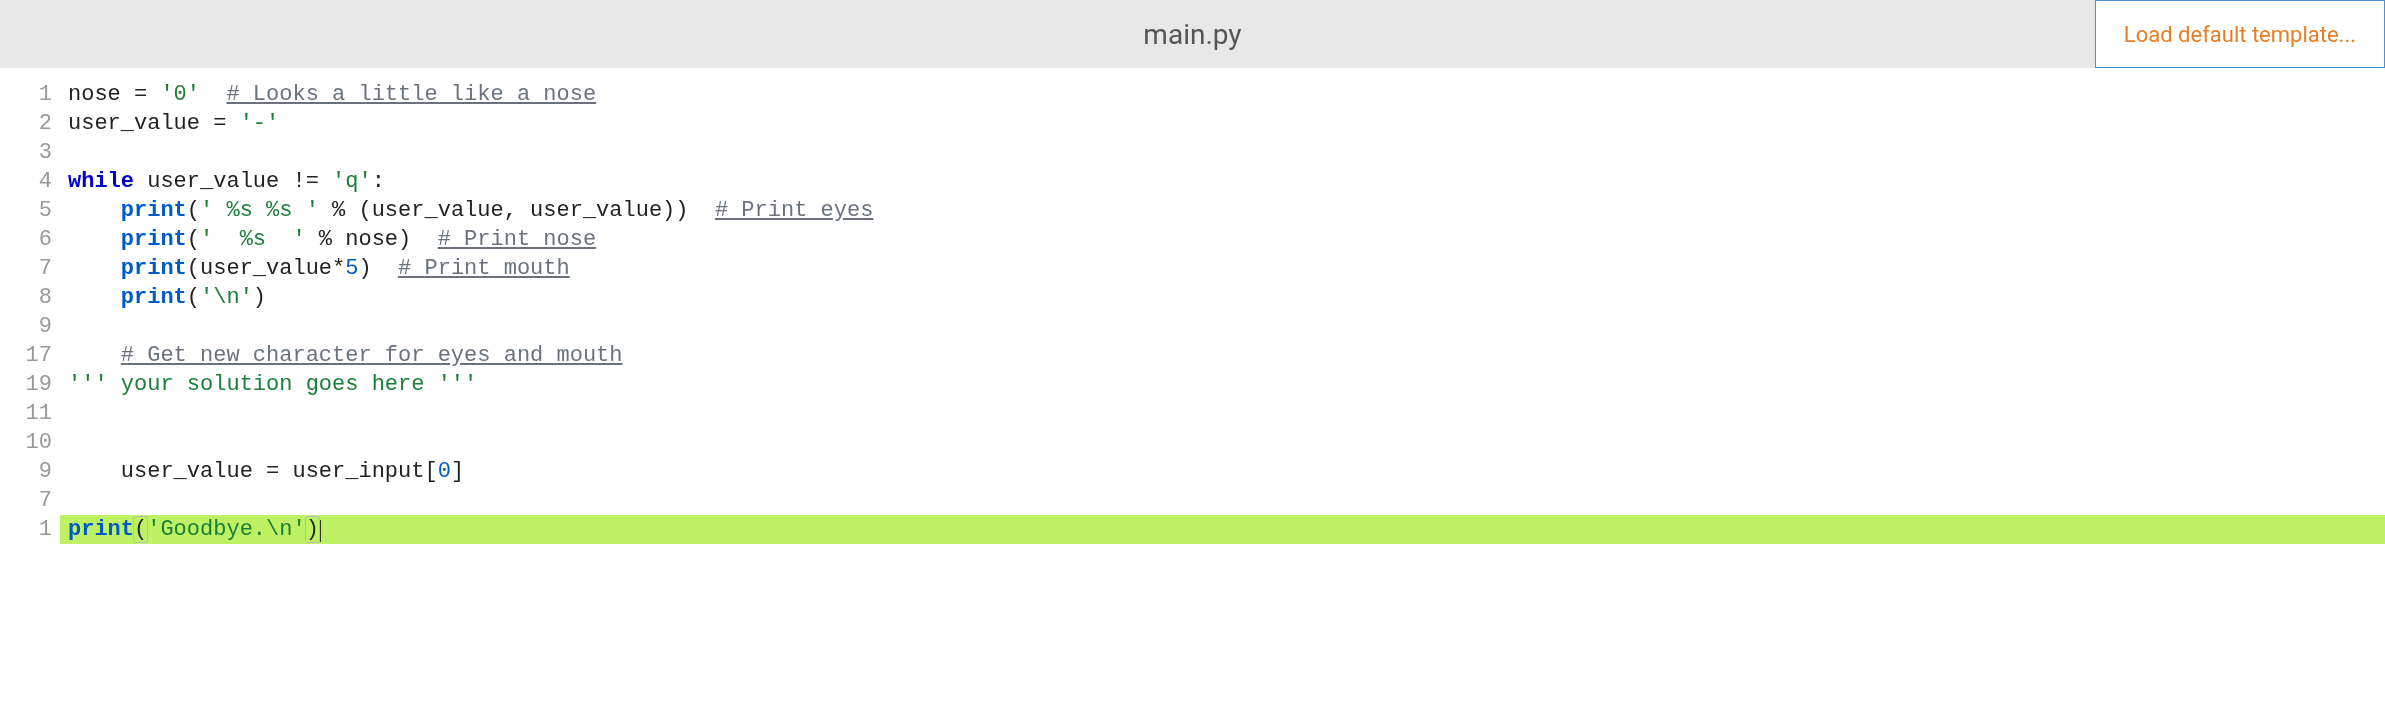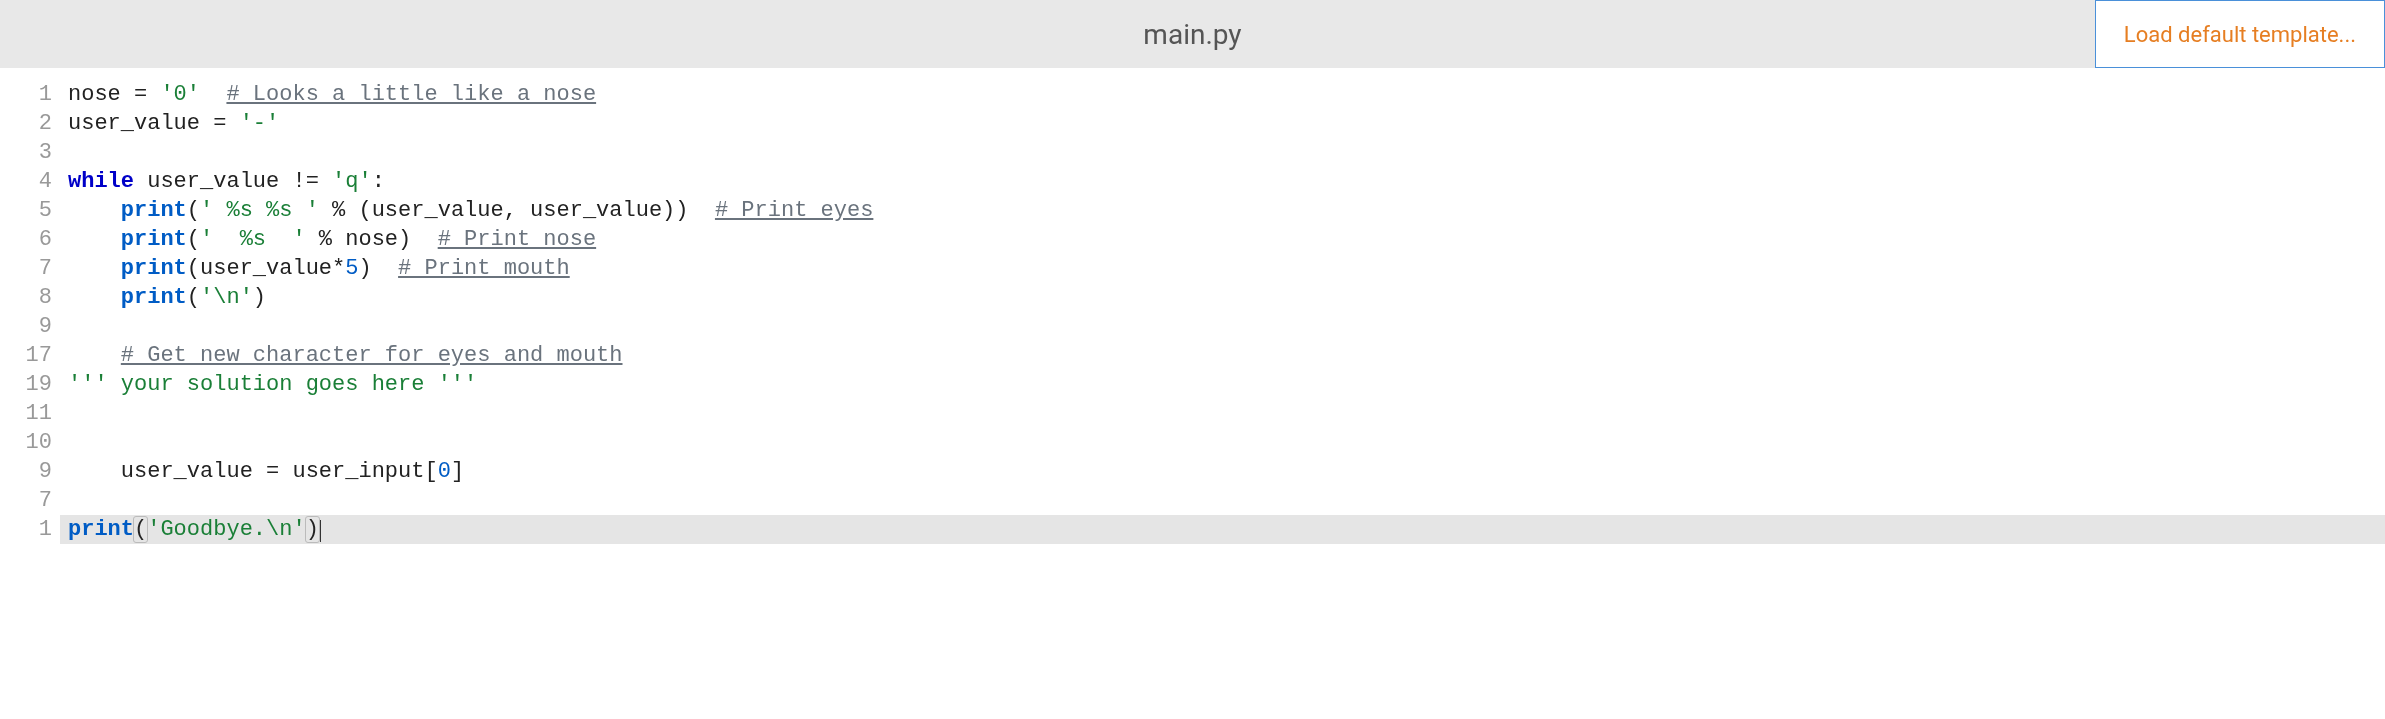--- a/index.html
+++ b/index.html
@@ -58,21 +58,21 @@
     flex: 1;
     color: #222222;
     white-space: pre;
     position: relative;
   }
   .code .line {
     height: 29px;
     padding-left: 8px;
   }
   .code .line.active {
-    background: #e5e5e5;
+    background: #bef264;
   }
   .tok-keyword { color: #0000c8; font-weight: bold; }
   .tok-string  { color: #1a7f37; }
   .tok-comment { color: #6a737d; text-decoration: underline; }
   .tok-builtin { color: #005cc5; font-weight: bold; }
   .tok-op      { color: #222222; }
   .tok-number  { color: #005cc5; }
   .cursor-caret {
     display: inline-block;
     width: 1.5px;

